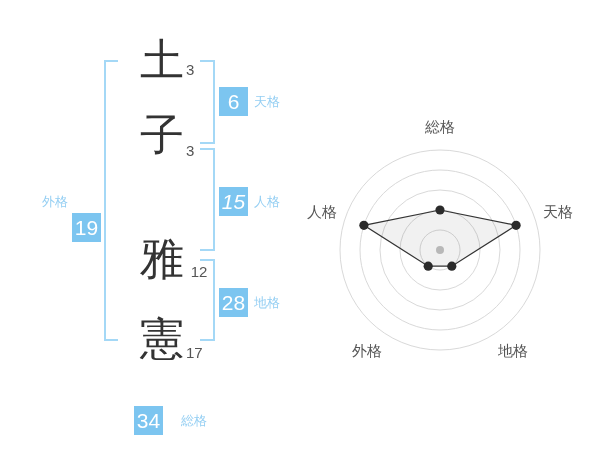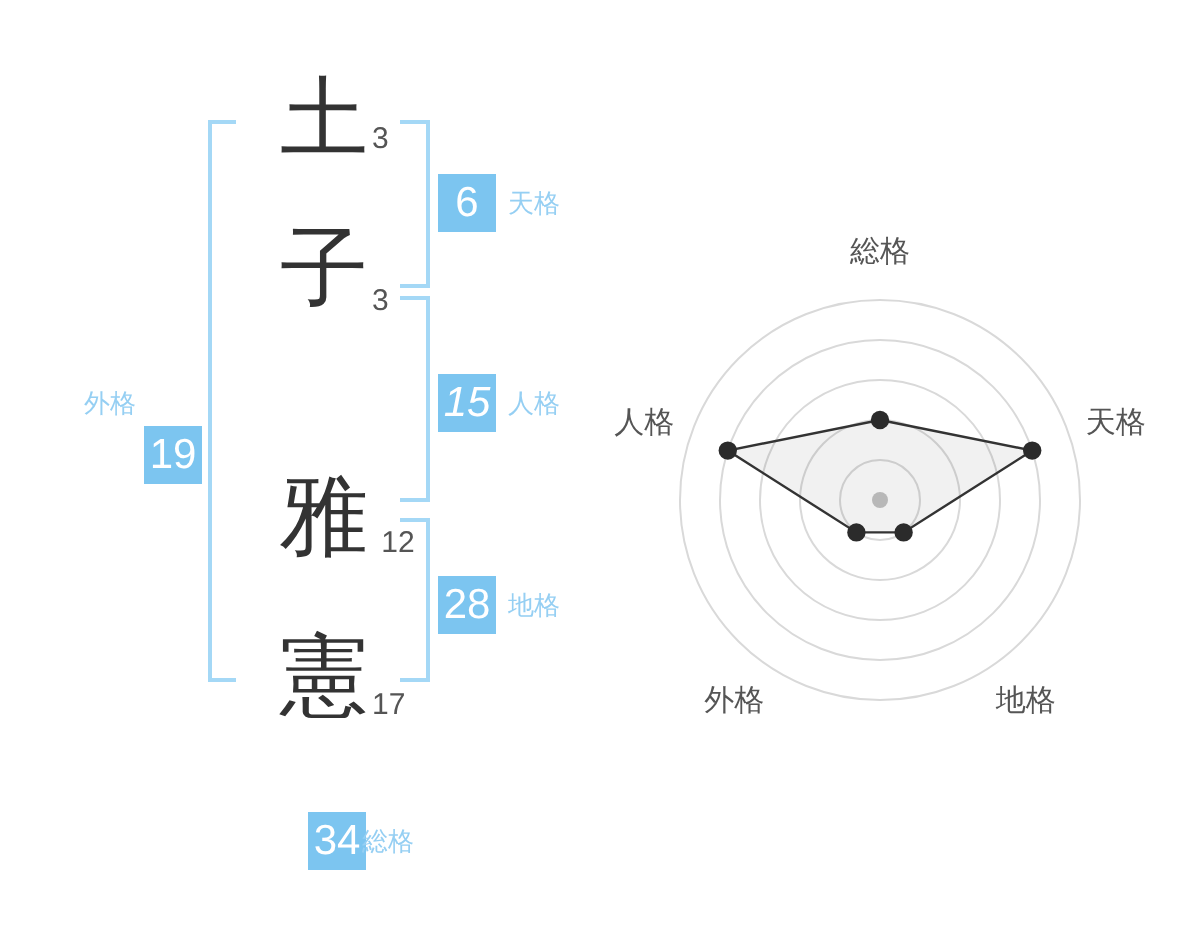--- a/index.html
+++ b/index.html
@@ -33,21 +33,21 @@
   .br-chi{top:259px;height:78px;}
   
   .badge{
     position:absolute;width:29px;height:29px;background:#7cc5f0;color:#ffffff;
     font-size:21px;line-height:29px;text-align:center;
   }
   .b-ten{left:219px;top:87px;}
   .b-gai{left:72px;top:201px;margin-top:12px;}
   .b-jin{left:219px;top:187px;font-style:italic;}
   .b-chi{left:219px;top:288px;}
-  .b-sou{left:154px;top:406px;}
+  .b-sou{left:134px;top:406px;}
   .glabel{
     position:absolute;font-size:13px;line-height:13px;color:#95cff3;white-space:nowrap;
   }
   .l-ten{left:254px;top:95px;}
   .l-gai{left:42px;top:195px;}
   .l-jin{left:254px;top:195px;}
   .l-chi{left:254px;top:296px;}
   .l-sou{left:181px;top:414px;}
   
   .radar-wrap{position:absolute;left:300px;top:100px;width:300px;height:300px;}

